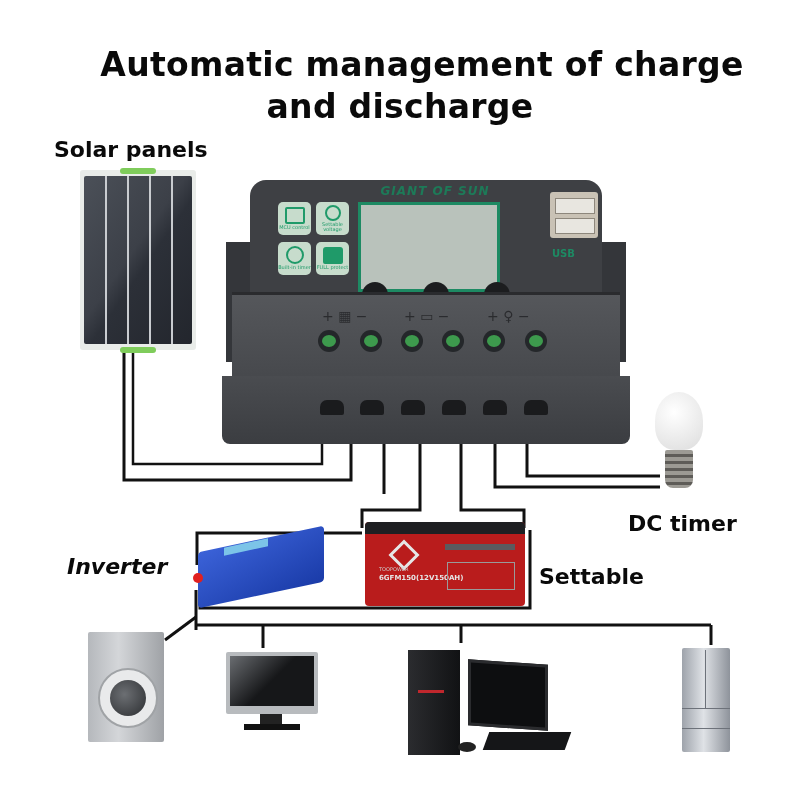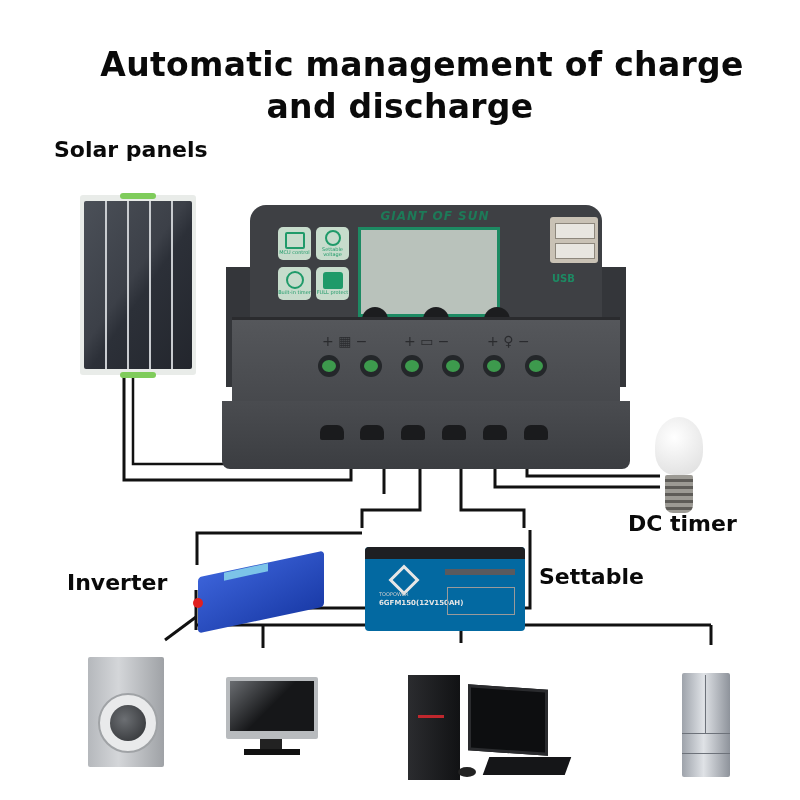--- a/index.html
+++ b/index.html
@@ -2,21 +2,21 @@
 <html><head>
 <meta charset="utf-8">
 <style>
   html,body{margin:0;padding:0;background:#ffffff;}
   body{width:800px;height:800px;position:relative;overflow:hidden;font-family:"DejaVu Sans","Liberation Sans",sans-serif;}
   .title{position:absolute;left:0;width:800px;text-align:center;font-weight:bold;font-size:33px;color:#0a0a0a;letter-spacing:0.3px;line-height:1;}
   .t1{top:48px;left:22px;}
   .t2{top:90px;}
   .label{position:absolute;font-weight:bold;color:#0a0a0a;font-size:22px;line-height:1;white-space:nowrap;}
   .wires{position:absolute;left:0;top:0;}
-  .device{position:absolute;margin-top:25px;}
+  .device{position:absolute;}
 
   
   .solar{left:80px;top:170px;width:116px;height:180px;background:#e9ece9;border-radius:3px;}
   .solar .cells{position:absolute;left:4px;top:6px;width:108px;height:168px;background:linear-gradient(125deg,#4b5058 0%,#3c4048 45%,#2c3038 55%,#23262d 100%);border-radius:2px;}
   .solar .vline{position:absolute;top:0;bottom:0;width:2px;background:#c9ccd0;}
   .solar .tag{position:absolute;left:40px;width:36px;height:6px;background:#7fcc5b;border-radius:3px;}
 
   
   .ctrl-body{left:232px;top:180px;width:388px;height:270px;}
   .ctrl-top{position:absolute;left:18px;top:0;width:352px;height:120px;background:#3e4044;border-radius:16px 16px 0 0;}
@@ -42,21 +42,21 @@
   .bulb .glass{position:absolute;left:0;top:0;width:48px;height:58px;background:radial-gradient(circle at 40% 35%,#ffffff,#dcdcdc);border-radius:50% 50% 40% 40%;}
   .bulb .base{position:absolute;left:10px;top:58px;width:28px;height:38px;background:repeating-linear-gradient(#9c9a94 0 4px,#5e5c58 4px 7px);border-radius:2px 2px 8px 8px;}
 
   
   .inverter{left:190px;top:533px;width:138px;height:70px;}
   .inverter .box{position:absolute;left:8px;top:6px;width:126px;height:56px;background:linear-gradient(160deg,#3b62d8,#1a3ba8);transform:skewY(-12deg);border-radius:4px;}
   .inverter .panel{position:absolute;left:34px;top:10px;width:44px;height:8px;background:#7cc4e8;transform:skewY(-12deg);}
   .inverter .post{position:absolute;left:3px;top:40px;width:10px;height:10px;border-radius:50%;background:#e02020;}
 
   
-  .battery{left:365px;top:522px;width:160px;height:84px;background:#0369a1;border-radius:4px;}
+  .battery{left:365px;top:522px;width:160px;height:84px;background:#b91c1c;border-radius:4px;}
   .battery .lid{position:absolute;left:0;top:0;width:160px;height:12px;background:#1e1f22;border-radius:4px 4px 0 0;}
   .battery .model{position:absolute;left:14px;top:52px;color:#e6e6e6;font-size:7px;font-weight:bold;}
   .battery .logo{position:absolute;left:28px;top:22px;width:16px;height:16px;border:3px solid #e6e6e6;transform:rotate(45deg);}
   .battery .brandtxt{position:absolute;left:14px;top:44px;color:#cfcfcf;font-size:5px;}
   .battery .cn{position:absolute;left:80px;top:22px;width:70px;height:6px;background:#5a5a5e;}
   .battery .caution{position:absolute;left:82px;top:40px;width:66px;height:26px;border:1px solid #9a9a9a;}
 
   
   .washer{left:88px;top:632px;width:76px;height:110px;background:linear-gradient(90deg,#b5b8bc,#d4d6d9 40%,#9fa2a6);border-radius:2px;}
   .washer .drum{position:absolute;left:10px;top:36px;width:56px;height:56px;border-radius:50%;background:#e9eaeb;border:2px solid #a0a3a6;}
@@ -171,21 +171,21 @@
   <div class="hole" style="left:251px;"></div>
   <div class="hole" style="left:292px;"></div>
 </div>
 
 <div class="device bulb">
   <div class="glass"></div>
   <div class="base"></div>
 </div>
 <div class="label" style="left:628px;top:513px;">DC timer</div>
 
-<div class="label" style="left:67px;top:572px;">Inverter</div>
+<div class="label" style="left:67px;top:556px;font-style:italic;">Inverter</div>
 <div class="device inverter">
   <div class="box"></div>
   <div class="panel"></div>
   <div class="post"></div>
 </div>
 
 <div class="device battery">
   <div class="lid"></div>
   <div class="logo"></div>
   <div class="brandtxt">TOOPOWER</div>

